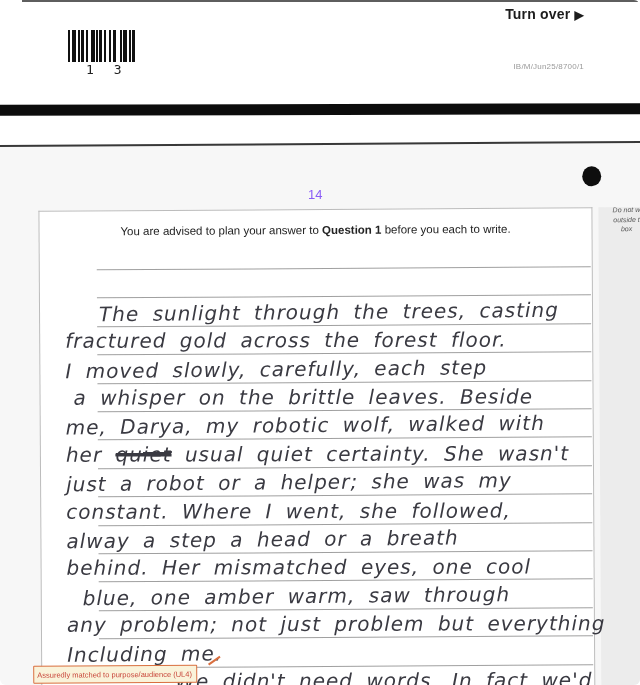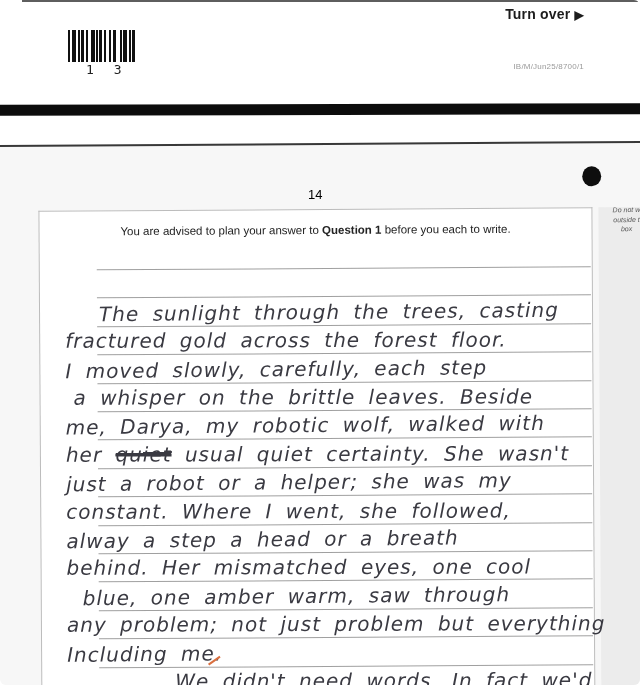--- a/index.html
+++ b/index.html
@@ -16,21 +16,21 @@
   .barcode-digits{position:absolute;top:62px;left:86px;font-size:13px;color:#222;letter-spacing:6px;font-family:"DejaVu Sans Mono",monospace;}
   .ref-code{position:absolute;top:62px;right:56px;font-size:8px;color:#9a9a9a;letter-spacing:.2px;}
   .divider-bar{position:absolute;top:104px;left:0;width:640px;height:11px;background:#0c0c0c;transform:rotate(-0.12deg);}
   
   .scan-page{
     position:absolute;top:143px;left:-8px;width:656px;height:560px;
     background:#f7f7f7;border-top:2px solid #383838;
     transform:rotate(-0.35deg);transform-origin:328px 0;
   }
   .right-margin{position:absolute;top:64px;left:606px;width:50px;height:496px;background:#ececec;}
-  .page-number{position:absolute;top:42px;left:303px;width:40px;text-align:center;font-size:13px;color:#000000;}
+  .page-number{position:absolute;top:42px;left:303px;width:40px;text-align:center;font-size:13px;color:#8b5cf6;}
   .reg-circle{position:absolute;top:23px;left:590px;width:19px;height:20px;background:#0e0e0e;border-radius:50%;}
   .margin-note{position:absolute;top:62px;left:612px;width:44px;font-size:7px;font-style:italic;color:#5a5a5a;line-height:9.5px;text-align:center;}
   .answer-box{
     position:absolute;top:64px;left:46px;width:554px;height:520px;
     background:#ffffff;border:1.5px solid #bcbcbc;border-bottom:none;box-sizing:border-box;
   }
   .advisory{position:absolute;top:14px;left:0;width:100%;text-align:center;font-size:11.5px;color:#232323;}
   .rule-line{position:absolute;left:57px;width:494px;height:1px;background:#8f8f8f;opacity:.85;}
   .handwriting{position:absolute;top:0;left:25px;width:528px;height:100%;}
   .hw-row{
@@ -136,16 +136,19 @@
           <div class="hw-row" style="top: 286.6px;">constant. Where I went, she followed,</div>
           <div class="hw-row" style="top: 315px;">alway a step a head or a breath</div>
           <div class="hw-row" style="top: 343.4px;">behind. Her mismatched eyes, one cool</div>
           <div class="hw-row" style="top: 371.8px;">blue, one amber warm, saw through</div>
           <div class="hw-row" style="top: 400.2px;">any problem; not just problem but everything</div>
           <div class="hw-row" style="top: 428.6px;">Including me.</div>
           <div class="hw-row" style="top: 457px;">We didn't need words. In fact we'd</div>
         </div>
     </div>
 
+    <div class="annotation">
+      <span>Assuredly matched to purpose/audience (UL4)</span>
+    </div>
     <div class="annotation-tail"></div>
   </div>
 
 </div>
 
 </body></html>

